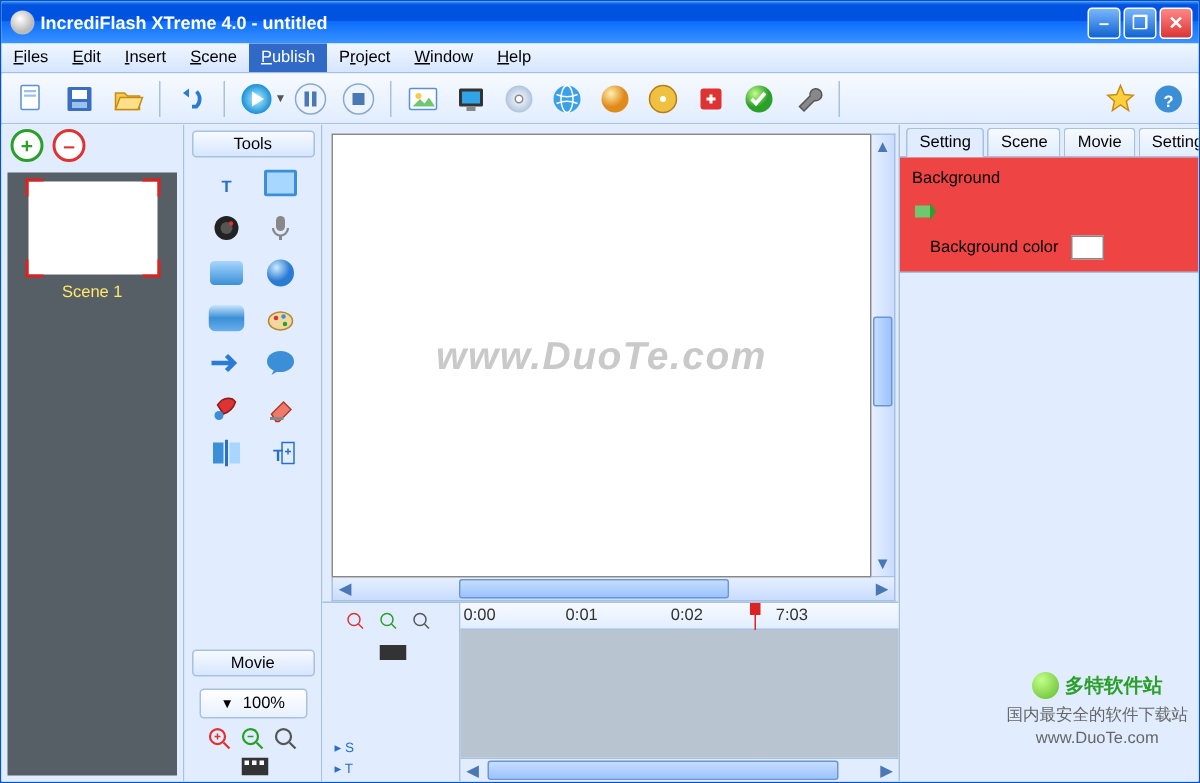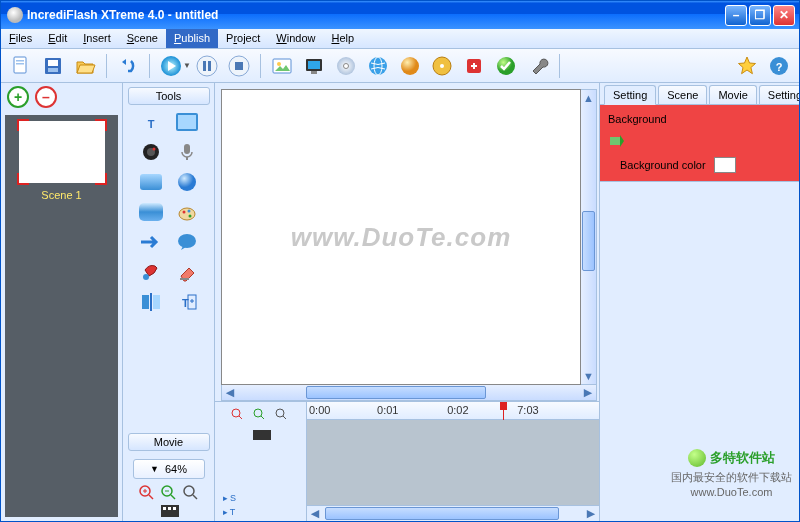--- a/index.html
+++ b/index.html
@@ -368,21 +368,21 @@
               <text x="6" y="14" font-size="14" font-weight="bold" fill="#2a6fc7">T</text>
               <rect x="12" y="2" width="8" height="14" fill="none" stroke="#2a6fc7"></rect>
               <path d="M14 8h4M16 6v4" stroke="#2a6fc7"></path>
             </svg>
           </div>
       </div>
       <div style="flex:1"></div>
       <div class="panelhdr">Movie</div>
       <div class="zoomcombo">
           <span style="font-size:9px">▼</span>
-          <span>64%</span>
+          <span>100%</span>
         </div>
       <div class="zoombtns">
         <div class="zicon"><svg width="16" height="16">
               <circle cx="6" cy="6" r="5" fill="none" stroke="#d33" stroke-width="1.5"></circle>
               <path d="M10 10l4 4" stroke="#d33" stroke-width="1.5"></path>
               <path d="M4 6h4M6 4v4" stroke="#d33"></path>
             </svg></div>
         <div class="zicon"><svg width="16" height="16">
               <circle cx="6" cy="6" r="5" fill="none" stroke="#2a9f2a" stroke-width="1.5"></circle>
               <path d="M10 10l4 4" stroke="#2a9f2a" stroke-width="1.5"></path>

